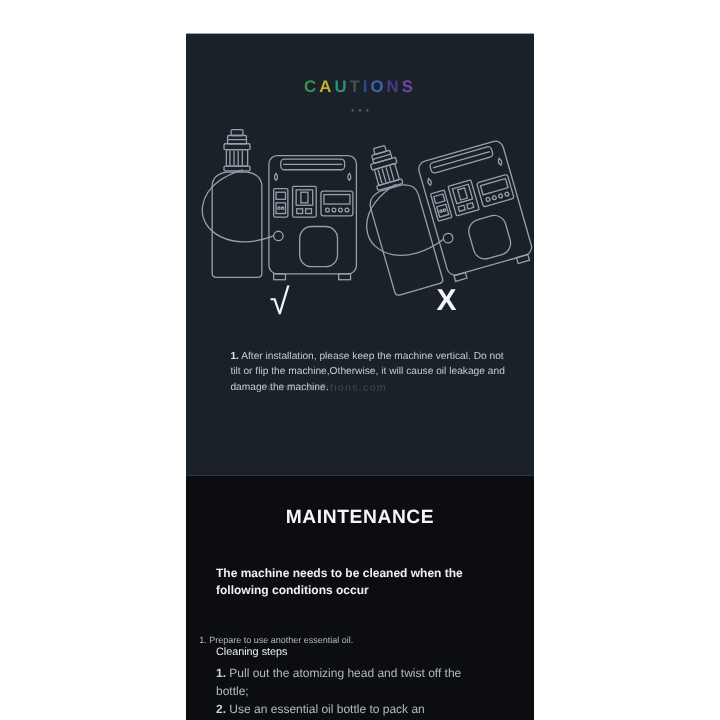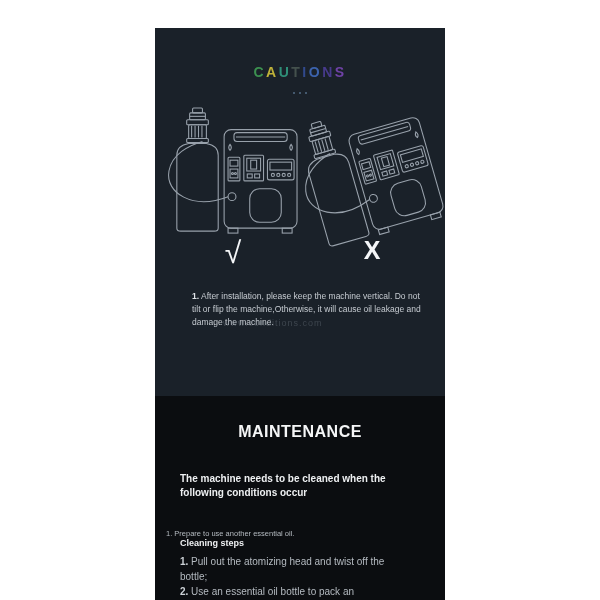--- a/index.html
+++ b/index.html
@@ -36,21 +36,21 @@
   .watermark{position:absolute;left:68px;top:290px;width:180px;color:#8c96a0;opacity:.30;
              font-size:9px;letter-spacing:1px;white-space:nowrap;}
 
   
   .mt-title{position:absolute;top:27px;left:0;width:100%;text-align:center;color:#f5f6f7;
             font-size:16px;font-weight:bold;letter-spacing:.5px;}
   .mt-cond-head{position:absolute;top:76px;left:25px;width:245px;color:#eef0f2;
                 font-size:10px;font-weight:bold;line-height:1.35;}
   .mt-cond-list{position:absolute;top:104px;left:11px;width:245px;color:#b4bac0;
                 font-size:7.5px;line-height:1.55;margin-top:28px;}
-  .mt-steps-head{position:absolute;top:142px;left:25px;color:#eef0f2;font-size:9px;font-weight:bold;}
+  .mt-steps-head{position:absolute;top:142px;left:25px;color:#eef0f2;font-size:9px;font-weight:normal;}
   .mt-steps-list{position:absolute;top:158px;left:25px;width:215px;color:#b4bac0;
                  font-size:10px;line-height:1.5;}
   .mt-steps-list div{margin:0;}
   .mt-steps-list b{color:#ccd1d6;}
 </style>
 </head>
 <body>
 
 <div class="canvas" style="background: rgb(255, 255, 255);">
   <div class="panel">

